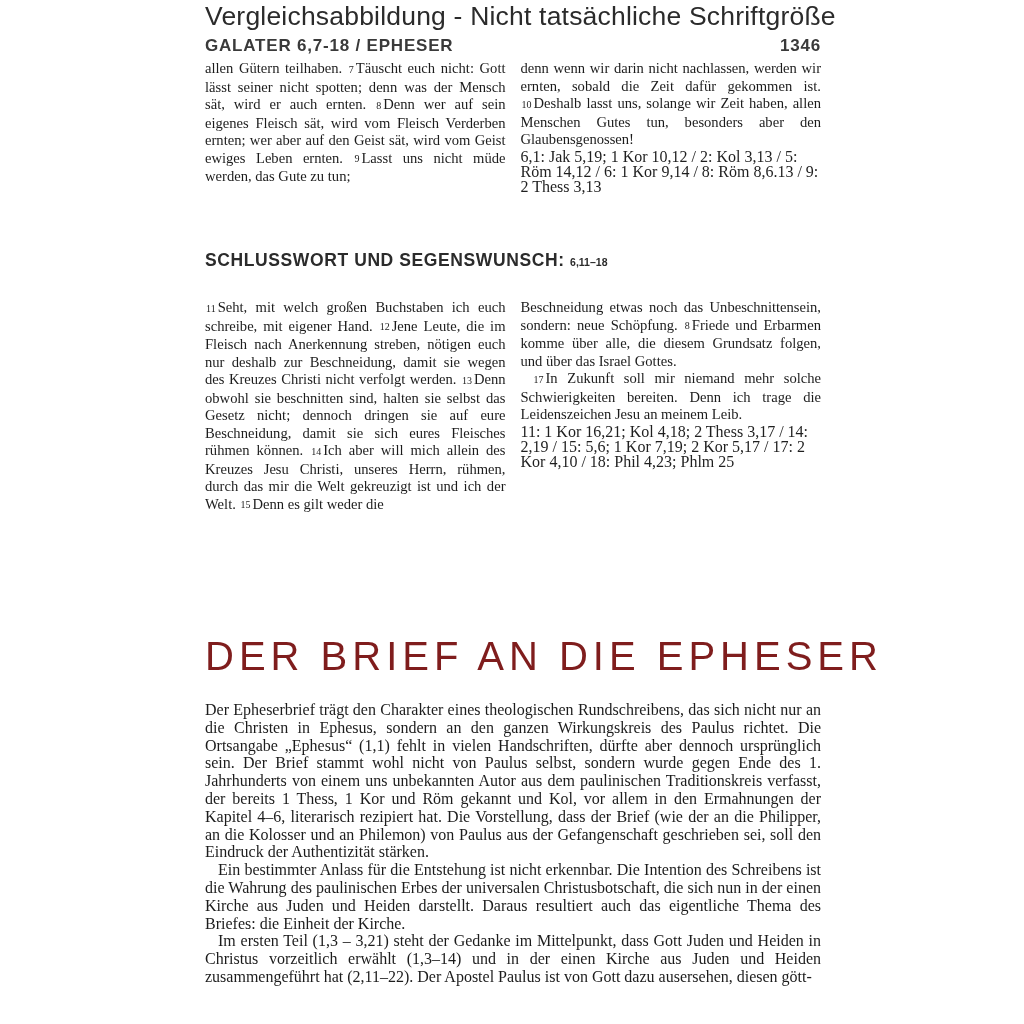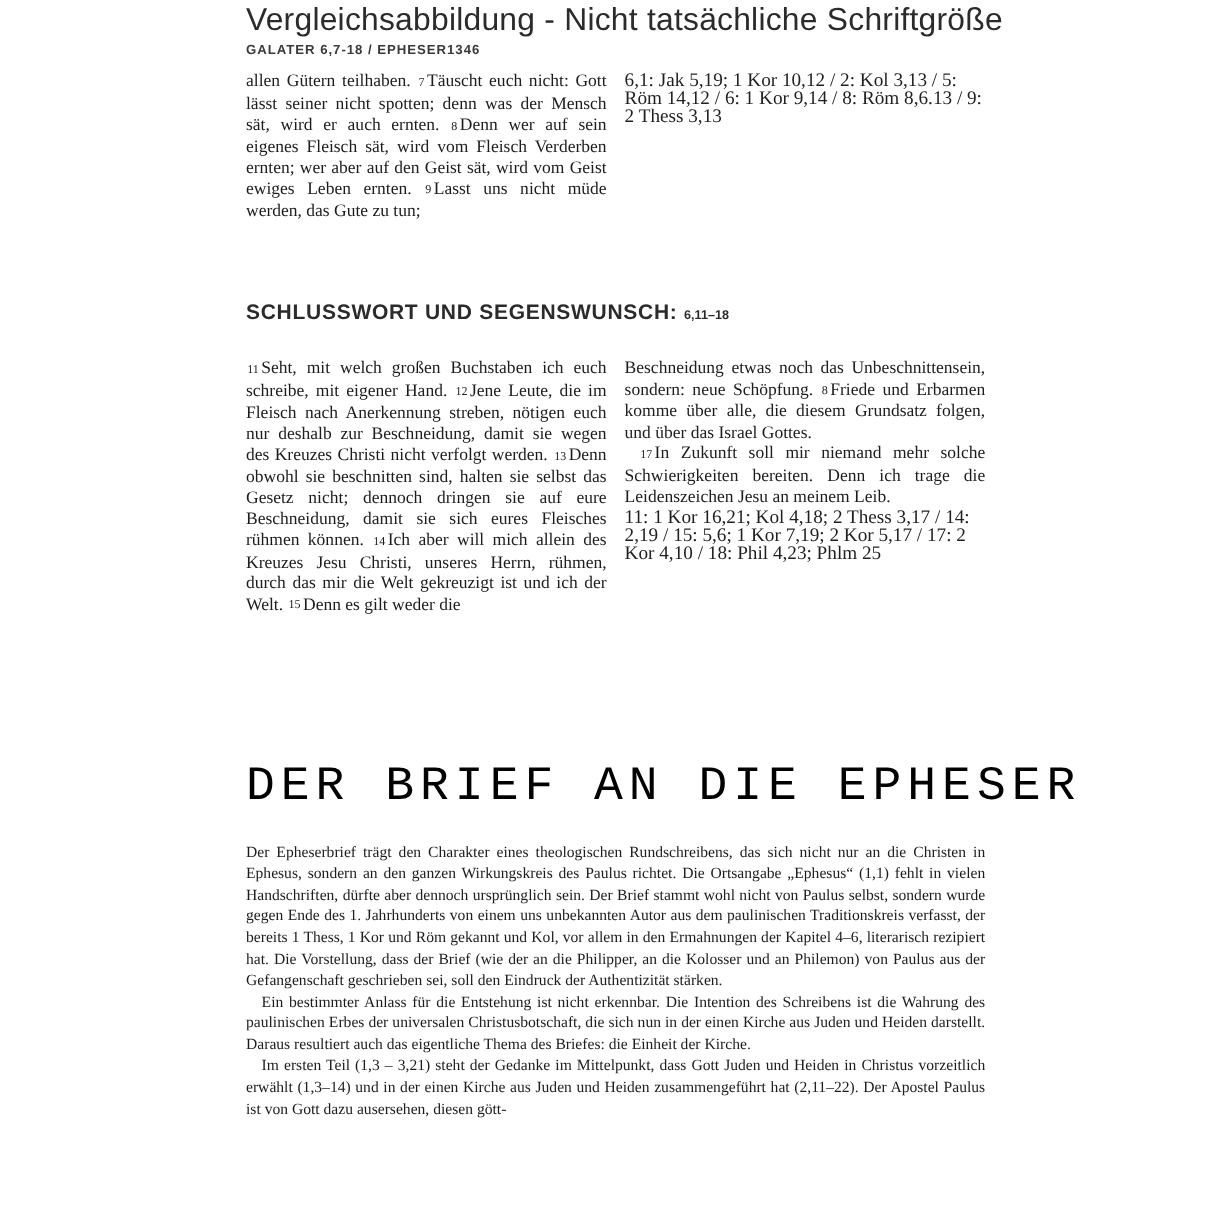--- a/index.html
+++ b/index.html
@@ -21,23 +21,23 @@
     font-size: 26.5px;
     letter-spacing: 0.2px;
     color: #2b2b2b;
     text-align: center;
     white-space: nowrap;
   }
 
   
   .running-header {
     top: 36px;
-    display: flex; align-items: baseline;
+    display: flex; justify-content: space-between; align-items: baseline;
     font-family: "Liberation Sans", sans-serif;
-    font-size: 11px; font-weight: 700; letter-spacing: 0.8px;
+    font-size: 17px; font-weight: 700; letter-spacing: 0.8px;
     color: #3a3a3a;
   }
 
   
   .bible-cols {
     display: grid; grid-template-columns: 1fr 1fr; column-gap: 15px;
     font-size: 14.6px; line-height: 17.5px; text-align: justify;
   }
   .block1 { top: 60px; }
   .block2 { top: 299px; }
@@ -58,29 +58,29 @@
     top: 250px; text-align: left;
     font-family: "Liberation Sans", sans-serif;
     font-weight: 700; font-size: 17.5px; letter-spacing: 0.6px;
     color: #2b2b2b; white-space: nowrap;
   }
   .section-heading .ref { font-size: 10.5px; letter-spacing: 0; }
 
   
   .book-title {
     top: 634px; text-align: left;
-    font-family: Liberation Mono, monospace;
+    font-family: Liberation Sans, sans-serif;
     font-weight: 400; font-size: 40px; letter-spacing: 5px;
-    color: #000000; white-space: nowrap;
+    color: #7f1d1d; white-space: nowrap;
   }
 
   
   .intro {
     top: 701px;
-    font-size: 13px; line-height: 17.8px; text-align: justify;
+    font-size: 16px; line-height: 17.8px; text-align: justify;
   }
   .intro p { margin: 0; }
   .intro p.indent { text-indent: 13px; }
 </style>
 </head>
 <body>
 
 <div class="page">
 
   <div class="abs banner">Vergleichsabbildung - Nicht tatsächliche Schriftgröße</div>
@@ -88,20 +88,23 @@
   <div class="abs running-header">
     <span>GALATER 6,7-18 / EPHESER</span>
     <span>1346</span>
   </div>
 
   <section class="abs bible-cols block1">
     <div>
         <p>allen Gütern teilhaben. <span class="vn">7</span>Täuscht euch nicht: Gott lässt seiner nicht spotten; denn was der Mensch sät, wird er auch ernten. <span class="vn">8</span>Denn wer auf sein eigenes Fleisch sät, wird vom Fleisch Verderben ernten; wer aber auf den Geist sät, wird vom Geist ewiges Leben ernten. <span class="vn">9</span>Lasst uns nicht müde werden, das Gute zu tun;</p>
       </div>
     <div>
+      <div>
+          <p>denn wenn wir darin nicht nachlassen, werden wir ernten, sobald die Zeit dafür gekommen ist. <span class="vn">10</span>Deshalb lasst uns, solange wir Zeit haben, allen Menschen Gutes tun, besonders aber den Glaubensgenossen!</p>
+        </div>
       <p class="footnote">6,1: Jak 5,19; 1 Kor 10,12 / 2: Kol 3,13 / 5: Röm 14,12 / 6: 1 Kor 9,14 / 8: Röm 8,6.13 / 9: 2 Thess 3,13</p>
     </div>
   </section>
 
   <h2 class="abs section-heading" style="margin:0;">
     <span>SCHLUSSWORT UND SEGENSWUNSCH:</span>
     <span class="ref">6,11–18</span>
   </h2>
 
   <section class="abs bible-cols block2">

